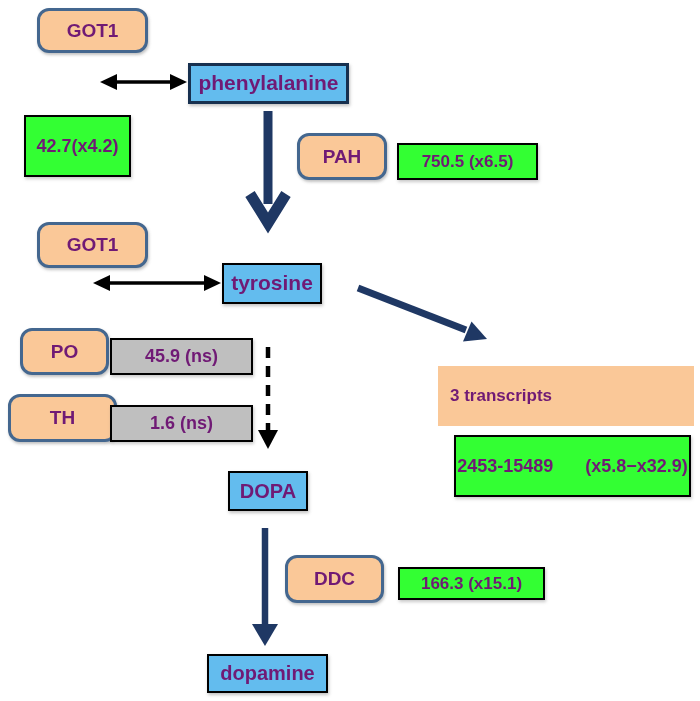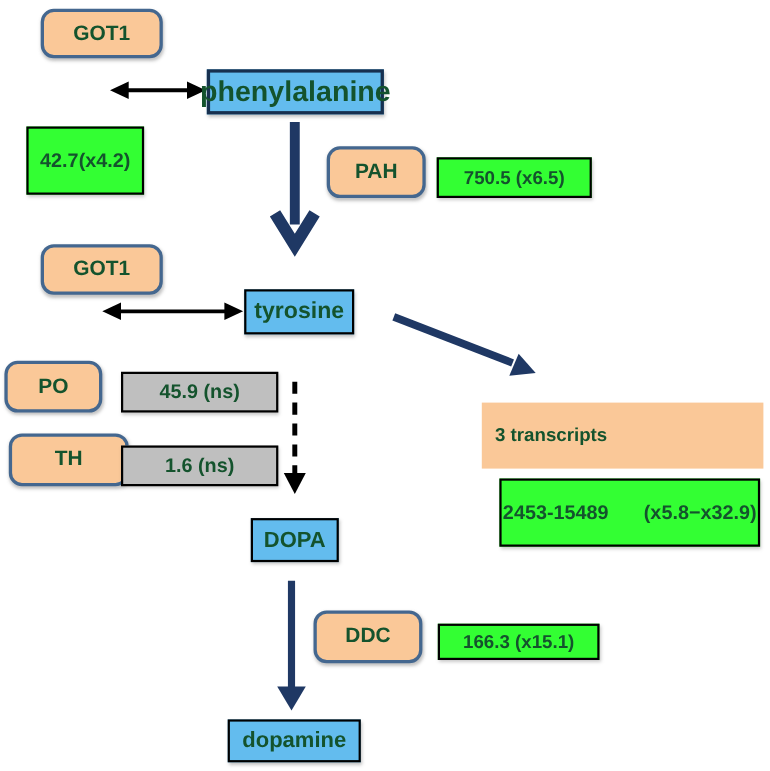--- a/index.html
+++ b/index.html
@@ -3,21 +3,21 @@
 <meta charset="utf-8">
 <style>
   html,body { margin:0; padding:0; background:#fff; }
   #canvas {
     position:relative; width:700px; height:701px; background:#ffffff;
     font-family:"Liberation Sans", sans-serif; overflow:hidden;
   }
   .box {
     position:absolute; box-sizing:border-box;
     display:flex; align-items:center; justify-content:center;
-    font-weight:bold; color:#14532d; text-align:center; line-height:1.25;
+    font-weight:bold; color:#701a75; text-align:center; line-height:1.25;
   }
   .enzyme {
     background:#FAC898; border:3px solid #44678F; border-radius:12px;
     font-size:19px; box-shadow:1px 2px 3px rgba(120,120,120,.45);
   }
   .metabolite {
     background:#63BCEE; border:2px solid #000; font-size:20px;
     box-shadow:1px 2px 3px rgba(120,120,120,.45);
   }
   .metabolite.navy-border { border:3px solid #17304f; }
@@ -77,27 +77,27 @@
       <polygon points="265,646 252,624 278,624" fill="#1F3864"></polygon>
     </g>
   </svg>
 
   <div class="box enzyme" style="left:37px; top:8px; width:111px; height:45px;">GOT1</div>
 
   <div class="box enzyme" style="left:297px; top:133px; width:90px; height:47px;">PAH</div>
 
   <div class="box enzyme" style="left:37px; top:222px; width:111px; height:46px;">GOT1</div>
 
-  <div class="box enzyme" style="left:4px; top:328px; width:89px; height:47px;">PO</div>
+  <div class="box enzyme" style="left:20px; top:328px; width:89px; height:47px;">PO</div>
 
   <div class="box enzyme" style="left:8px; top:394px; width:109px; height:48px;">TH</div>
 
   <div class="box enzyme" style="left:285px; top:555px; width:99px; height:48px;">DDC</div>
 
-  <div class="box metabolite navy-border" style="left:188px; top:63px; width:161px; height:41px; font-size:26px;">phenylalanine</div>
+  <div class="box metabolite navy-border" style="left:188px; top:63px; width:161px; height:41px; font-size:21px;">phenylalanine</div>
 
   <div class="box metabolite" style="left:228px; top:471px; width:80px; height:40px;">DOPA</div>
 
   <div class="box metabolite" style="left:222px; top:263px; width:100px; height:41px; font-size:21px;">tyrosine</div>
 
   <div class="box metabolite" style="left:207px; top:654px; width:121px; height:39px;">dopamine</div>
 
   <div class="box value-green two-line" style="left:24px; top:115px; width:107px; height:62px; font-size:18px;">
     <span>42.7</span>
     <span>(x4.2)</span>

